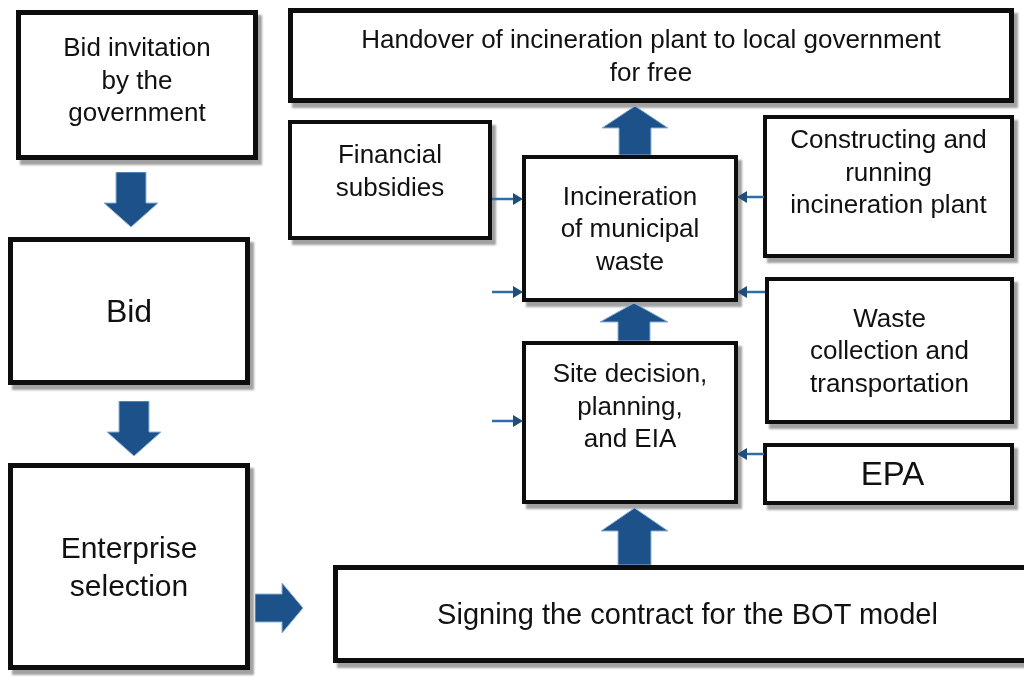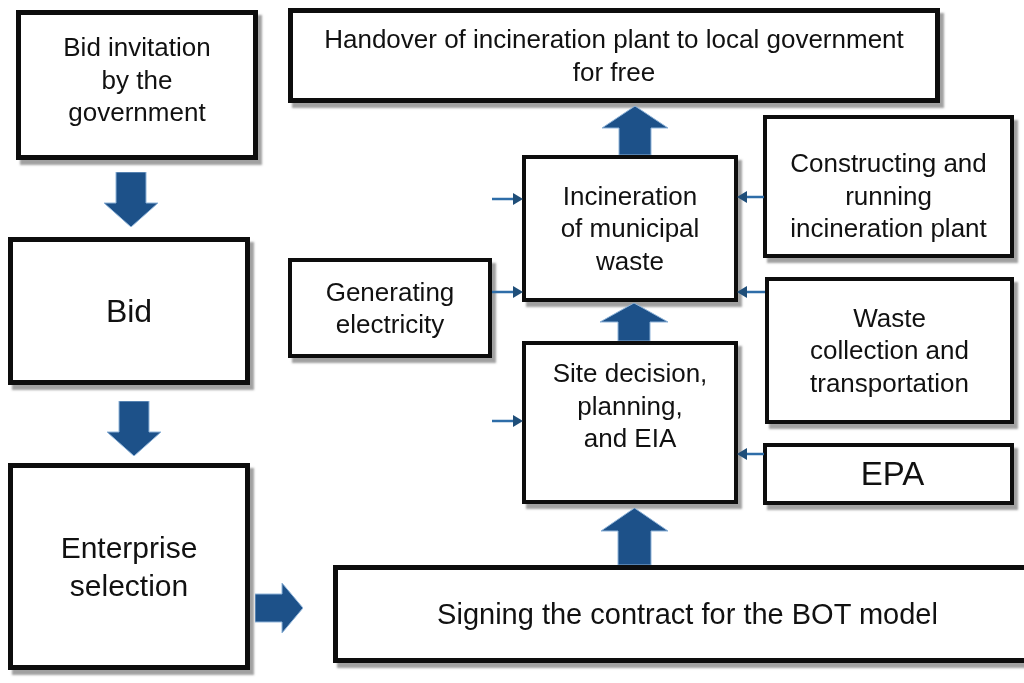--- a/index.html
+++ b/index.html
@@ -40,37 +40,37 @@
 
   <div class="box thick top-align" style="left:8px; top:10px; width:242px; height:150px; padding-top:16px;margin-left:8px;">Bid invitation
 by the
 government</div>
 
   <div class="box thick big-text" style="left:8px; top:237px; width:242px; height:148px;">Bid</div>
 
   <div class="box thick" style="left:8px; top:463px; width:242px; height:207px; font-size:30px;">Enterprise
 selection</div>
 
-  <div class="box thick" style="left:288px; top:8px; width:652px; height:95px;text-align:center;">Handover of incineration plant to local government
+  <div class="box thick" style="left:288px; top:8px; width:726px; height:95px;text-align:center;">Handover of incineration plant to local government
 for free</div>
 
+  <div class="box top-align" style="left:288px; top:120px; width:204px; height:120px; padding-top:14px;">Financial
+subsidies</div>
 
-  <div class="box" style="left:288px; top:258px; width:204px; height:100px;">Generating
-electricity</div>
 
 
   <div class="box" style="left:522px; top:155px; width:216px; height:147px;">Incineration
 of municipal
 waste</div>
 
   <div class="box top-align" style="left:522px; top:341px; width:216px; height:163px; padding-top:12px;">Site decision,
 planning,
 and EIA</div>
 
-  <div class="box top-align" style="left:763px; top:115px; width:251px; height:143px; padding-top:28px;">Constructing and
+  <div class="box top-align" style="left:763px; top:115px; width:251px; height:143px; padding-top:4px;">Constructing and
 running
 incineration plant</div>
 
   <div class="box" style="left:765px; top:277px; width:249px; height:147px;">Waste
 collection and
 transportation</div>
 
   <div class="box epa-text" style="left:763px; top:443px; width:251px; height:62px;">EPA</div>
 
   <div class="box thick signing-text" style="left:305px; top:565px; width:709px; height:98px;margin-left:28px;">Signing the contract for the BOT model</div>

